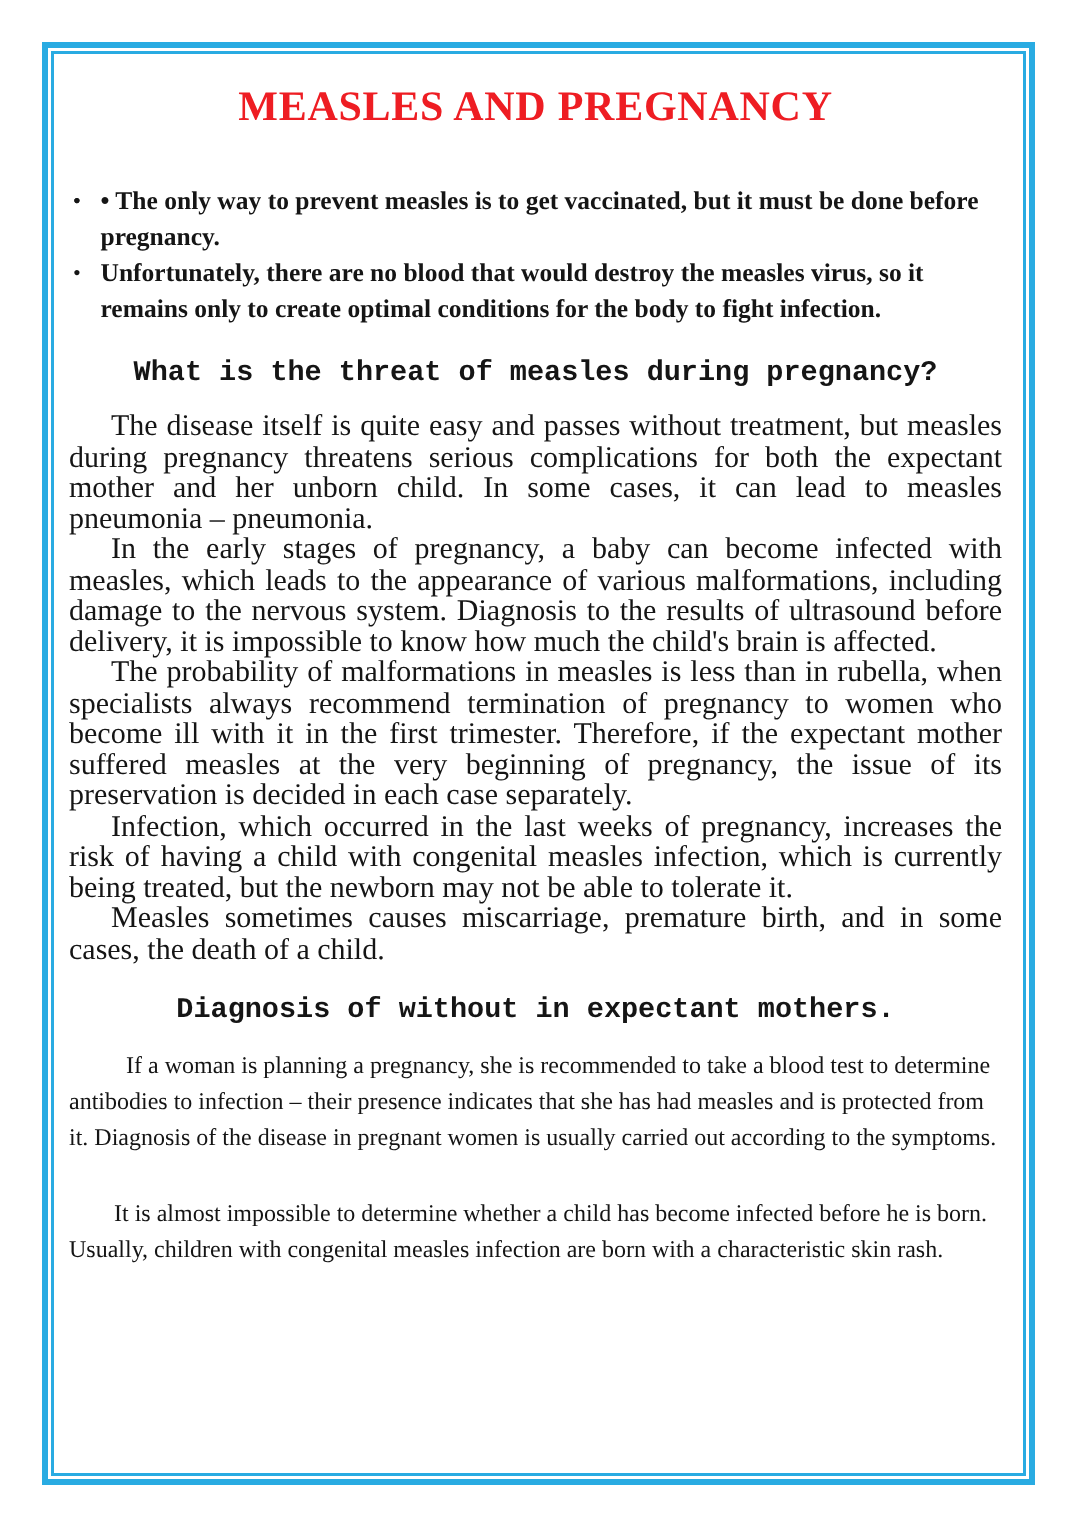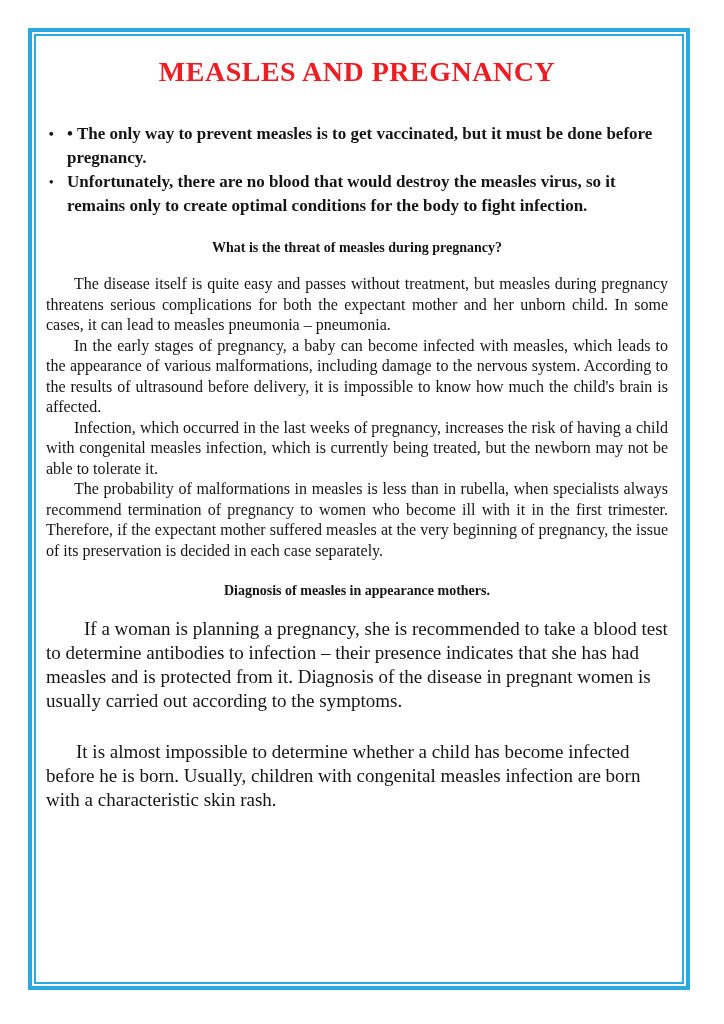--- a/index.html
+++ b/index.html
@@ -28,28 +28,28 @@
   }
   ul.bullets{
     list-style:none;margin:32px 0 0;padding:0;
     font-weight:bold;font-size:17px;line-height:24px;text-align:left;
   }
   ul.bullets li{position:relative;padding-left:21px;}
   ul.bullets .marker{
     position:absolute;left:3px;top:0;font-size:13px;line-height:24px;
   }
   h2.heading{
-    margin:19px 0 0;text-align:center;font-size:14px;font-weight:bold;line-height:22px;
+    margin:19px 0 0;text-align:center;font-size:19px;font-weight:bold;line-height:22px;font-family:Liberation Mono, monospace;
   }
   p.body{
-    margin:0;font-size:16px;line-height:20.5px;text-indent:28px;
+    margin:0;font-size:20px;line-height:20.5px;text-indent:28px;
   }
   section.justified p.body{text-align:justify;}
   section.leftalign p.body{
-    text-align:left;font-size:19px;line-height:24px;
+    text-align:left;font-size:16px;line-height:24px;
   }
   p.body.first{margin-top:15px;}
   section.leftalign p.body.first{text-indent:38px;}
   section.leftalign p.body.second{text-indent:30px;margin-top:27px;}
 </style>
 </head>
 <body>
 
 <div class="page">
   <div class="frame"></div>
@@ -68,25 +68,26 @@
       </li>
       <li>
         <span class="marker">•</span>
         <span>Unfortunately, there are no blood that would destroy the measles virus, so it remains only to create optimal conditions for the body to fight infection.</span>
       </li>
     </ul>
 
     <section class="justified">
       <h2 class="heading">What is the threat of measles during pregnancy?</h2>
       <p class="body first">The disease itself is quite easy and passes without treatment, but measles during pregnancy threatens serious complications for both the expectant mother and her unborn child. In some cases, it can lead to measles pneumonia – pneumonia.</p>
-      <p class="body">In the early stages of pregnancy, a baby can become infected with measles, which leads to the appearance of various malformations, including damage to the nervous system. According to the results of ultrasound before delivery, it is impossible to know how much the child's brain is affected.</p>
+      <p class="body">In the early stages of pregnancy, a baby can become infected with measles, which leads to the appearance of various malformations, including damage to the nervous system. Diagnosis to the results of ultrasound before delivery, it is impossible to know how much the child's brain is affected.</p>
+      <p class="body">The probability of malformations in measles is less than in rubella, when specialists always recommend termination of pregnancy to women who become ill with it in the first trimester. Therefore, if the expectant mother suffered measles at the very beginning of pregnancy, the issue of its preservation is decided in each case separately.</p>
       <p class="body">Infection, which occurred in the last weeks of pregnancy, increases the risk of having a child with congenital measles infection, which is currently being treated, but the newborn may not be able to tolerate it.</p>
-      <p class="body">The probability of malformations in measles is less than in rubella, when specialists always recommend termination of pregnancy to women who become ill with it in the first trimester. Therefore, if the expectant mother suffered measles at the very beginning of pregnancy, the issue of its preservation is decided in each case separately.</p>
+      <p class="body">Measles sometimes causes miscarriage, premature birth, and in some cases, the death of a child.</p>
     </section>
 
     <section class="leftalign">
-      <h2 class="heading">Diagnosis of measles in appearance mothers.</h2>
+      <h2 class="heading">Diagnosis of without in expectant mothers.</h2>
       <p class="body first">If a woman is planning a pregnancy, she is recommended to take a blood test to determine antibodies to infection – their presence indicates that she has had measles and is protected from it. Diagnosis of the disease in pregnant women is usually carried out according to the symptoms.</p>
       <p class="body second">It is almost impossible to determine whether a child has become infected before he is born. Usually, children with congenital measles infection are born with a characteristic skin rash.</p>
     </section>
 
   </div>
 </div>
 
 </body></html>

